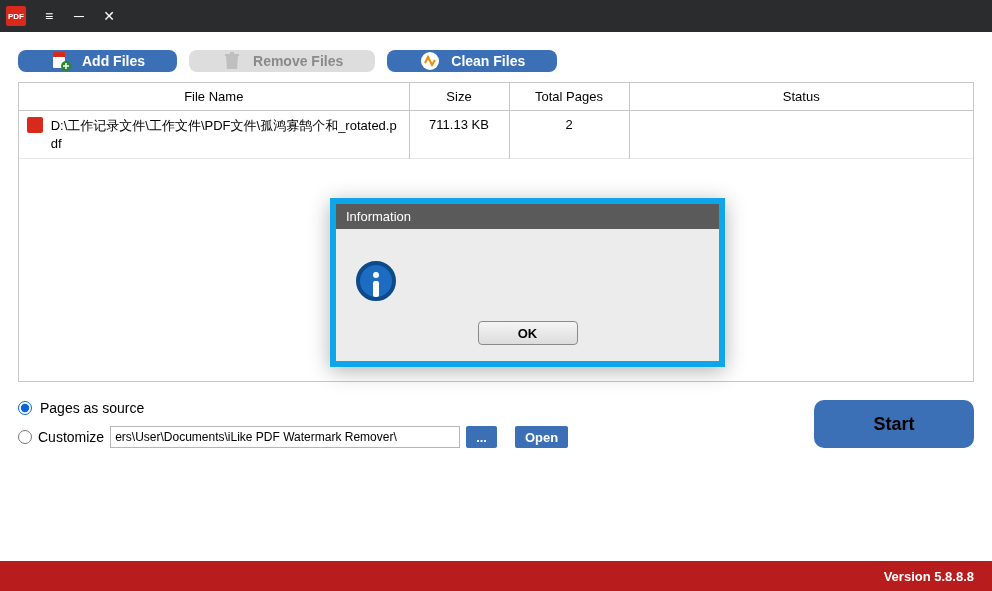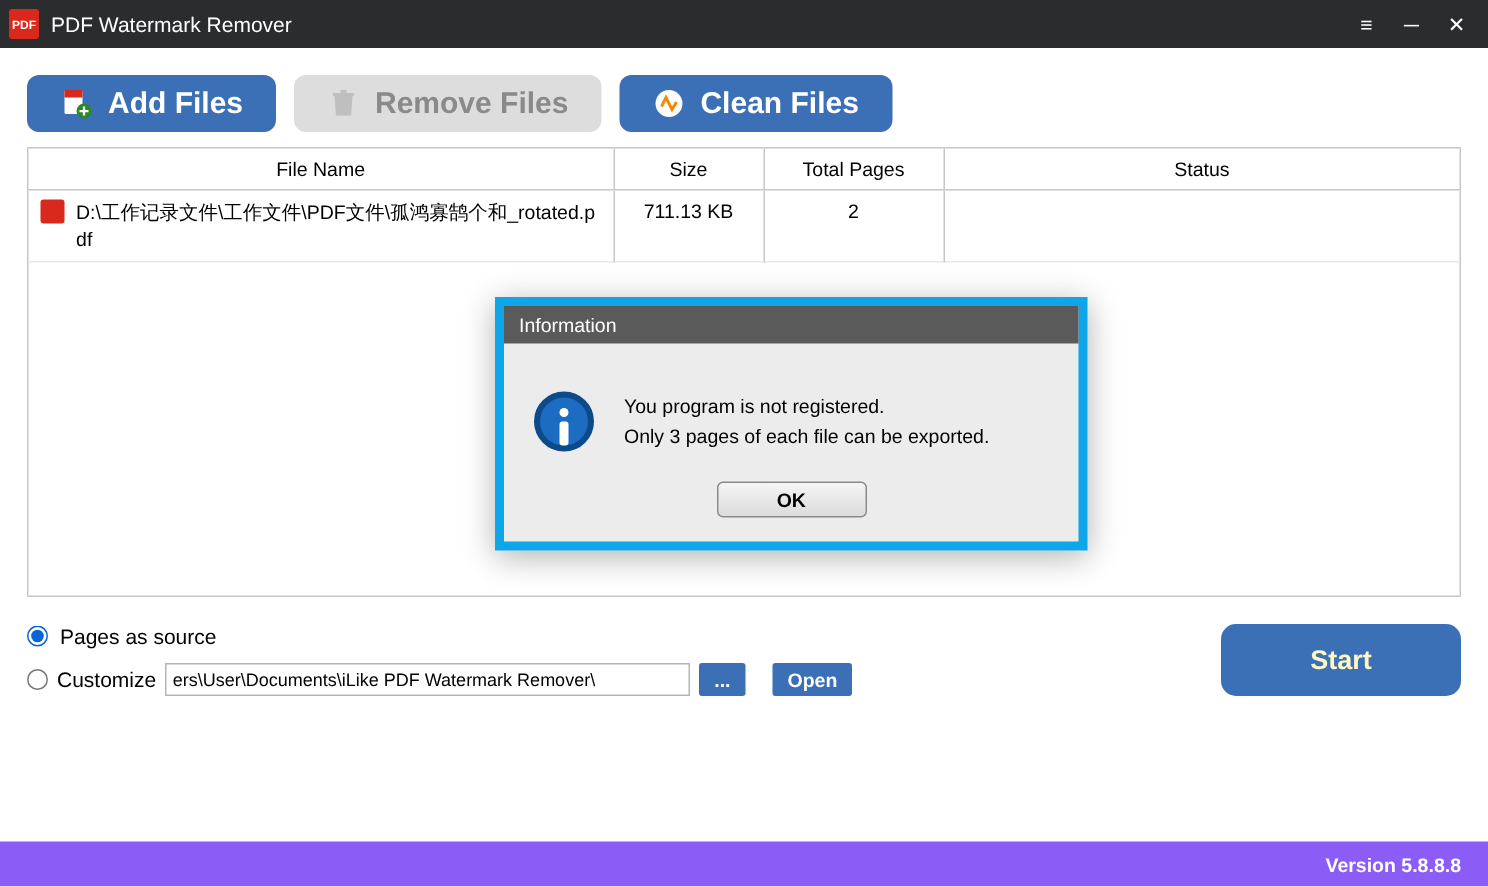--- a/index.html
+++ b/index.html
@@ -20,26 +20,26 @@
       margin-right: 8px;
       display: flex; align-items: center; justify-content: center;
       font-size: 8px; font-weight: bold;
       color: #fff;
     }
     .titlebar .title { font-size: 14px; flex: 1; }
     .titlebar .winbtn { width: 30px; text-align: center; font-size: 14px; cursor: pointer; }
 
     .toolbar { padding: 18px 18px 10px 18px; display: flex; gap: 12px; }
     .tbtn {
-      height: 38px;
+      height: 22px;
       border-radius: 8px;
       display: inline-flex;
       align-items: center;
-      padding: 0 22px;
-      font-size: 20px;
+      padding: 0 32px;
+      font-size: 14px;
       font-weight: 600;
       color: #fff;
       cursor: pointer;
       gap: 10px;
     }
     .tbtn.blue { background: #3b6fb6; }
     .tbtn.gray { background: #dddddd; color: #8a8a8a; cursor: default; justify-content: space-between; }
     .tbtn .ticon { width: 22px; height: 22px; display: inline-flex; align-items: center; justify-content: center; }
 
     .filearea {
@@ -95,35 +95,35 @@
       align-items: center;
       height: 22px;
     }
     .startbtn {
       position: absolute;
       right: 18px;
       top: 18px;
       width: 160px;
       height: 48px;
       background: #3b6fb6;
-      color: #fef9c3;
+      color: #000000;
       font-size: 18px;
       font-weight: 600;
       border-radius: 10px;
       display: flex;
       align-items: center;
       justify-content: center;
       cursor: pointer;
     }
 
     .footer {
       position: absolute;
       bottom: 0; left: 0; right: 0;
       height: 30px;
-      background: #8b5cf6;
+      background: #b91c1c;
       color: #fff;
       font-size: 13px;
       font-weight: 600;
       display: flex;
       align-items: center;
       justify-content: flex-end;
       padding-right: 18px;
     }
 
     
@@ -183,21 +183,20 @@
       align-items: center;
       justify-content: center;
       cursor: pointer;
     }
   </style>
 </head>
 <body>
 
 <div class="titlebar">
   <div class="app-icon">PDF</div>
-  <div class="title">PDF Watermark Remover</div>
   <div class="winbtn">≡</div>
   <div class="winbtn">─</div>
   <div class="winbtn">✕</div>
 </div>
 
 <div class="toolbar">
   <div class="tbtn blue">
     <span class="ticon">
       <svg width="22" height="22" viewBox="0 0 22 22">
           <rect x="3" y="2" width="12" height="16" rx="1" fill="#fff"></rect>
@@ -275,23 +274,19 @@
 </div>
 
 <div class="footer">
   <span>Version 5.8.8.8</span>
 </div>
 
 <div class="dialog">
   <div class="dlg-title">Information</div>
   <div class="dlg-body">
     <div class="info-icon"></div>
-    <div class="dlg-text">
-      <div>You program is not registered.</div>
-      <div>Only 3 pages of each file can be exported.</div>
-    </div>
   </div>
   <div class="dlg-btns">
     <div class="okbtn">
       <span>OK</span>
     </div>
   </div>
 </div>
 
 </body></html>

